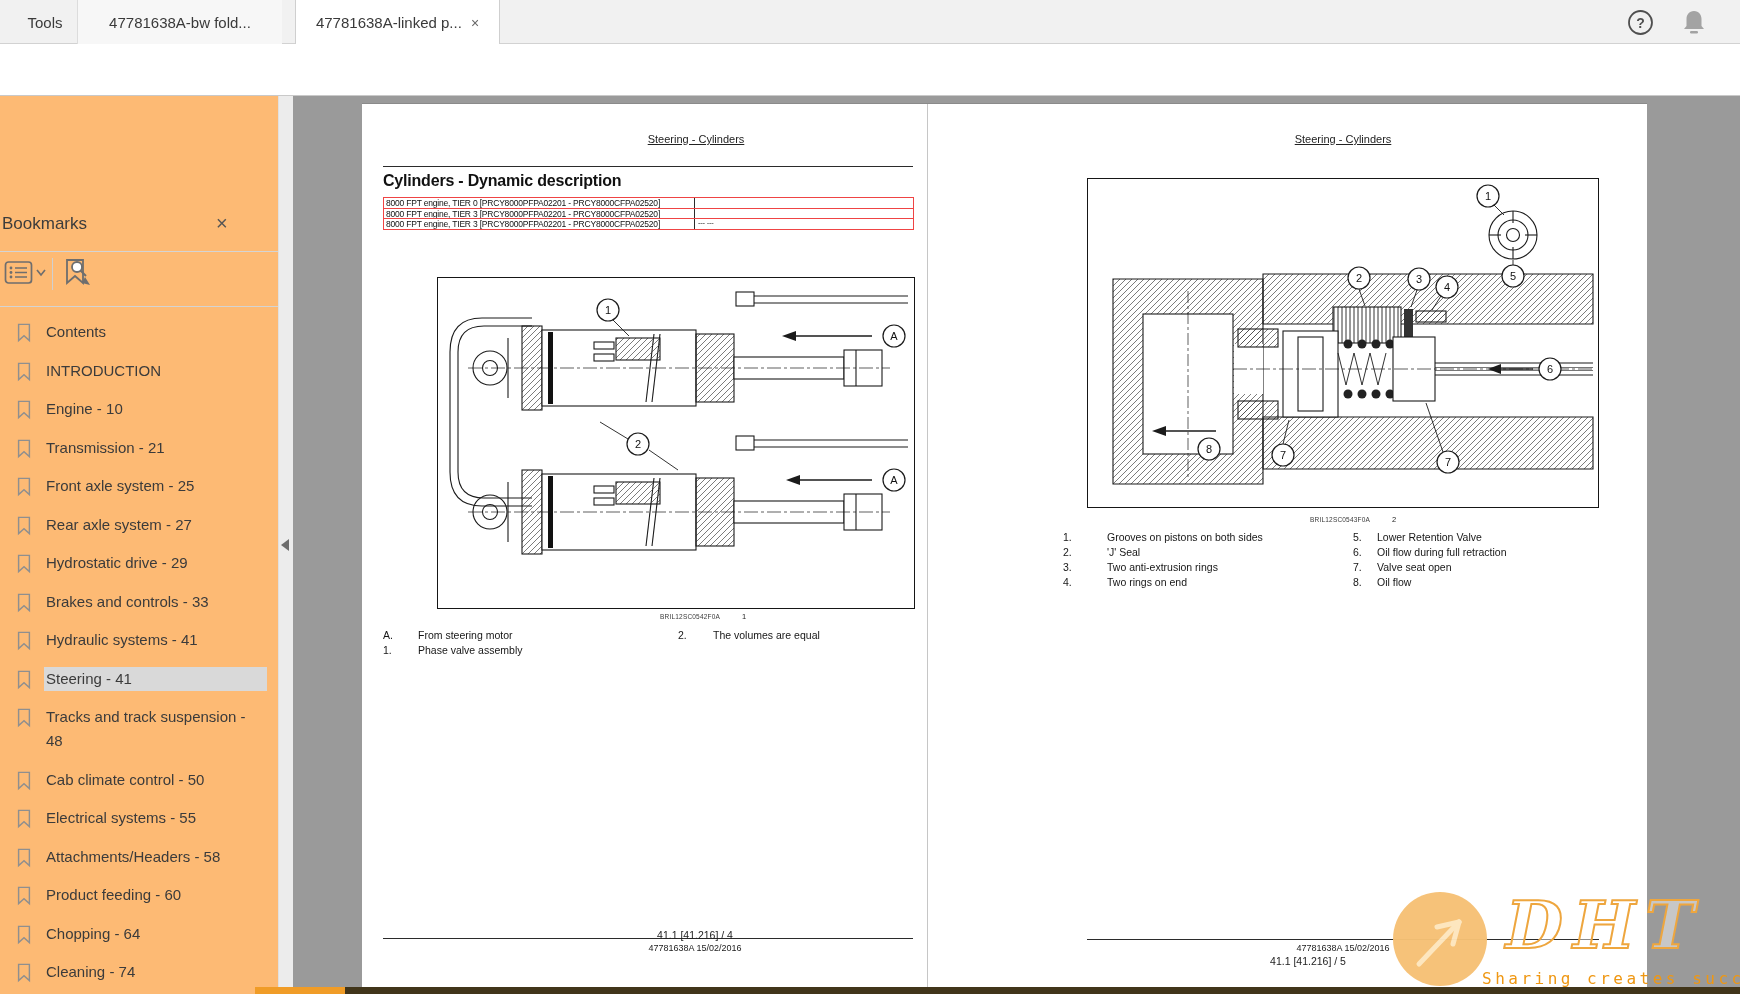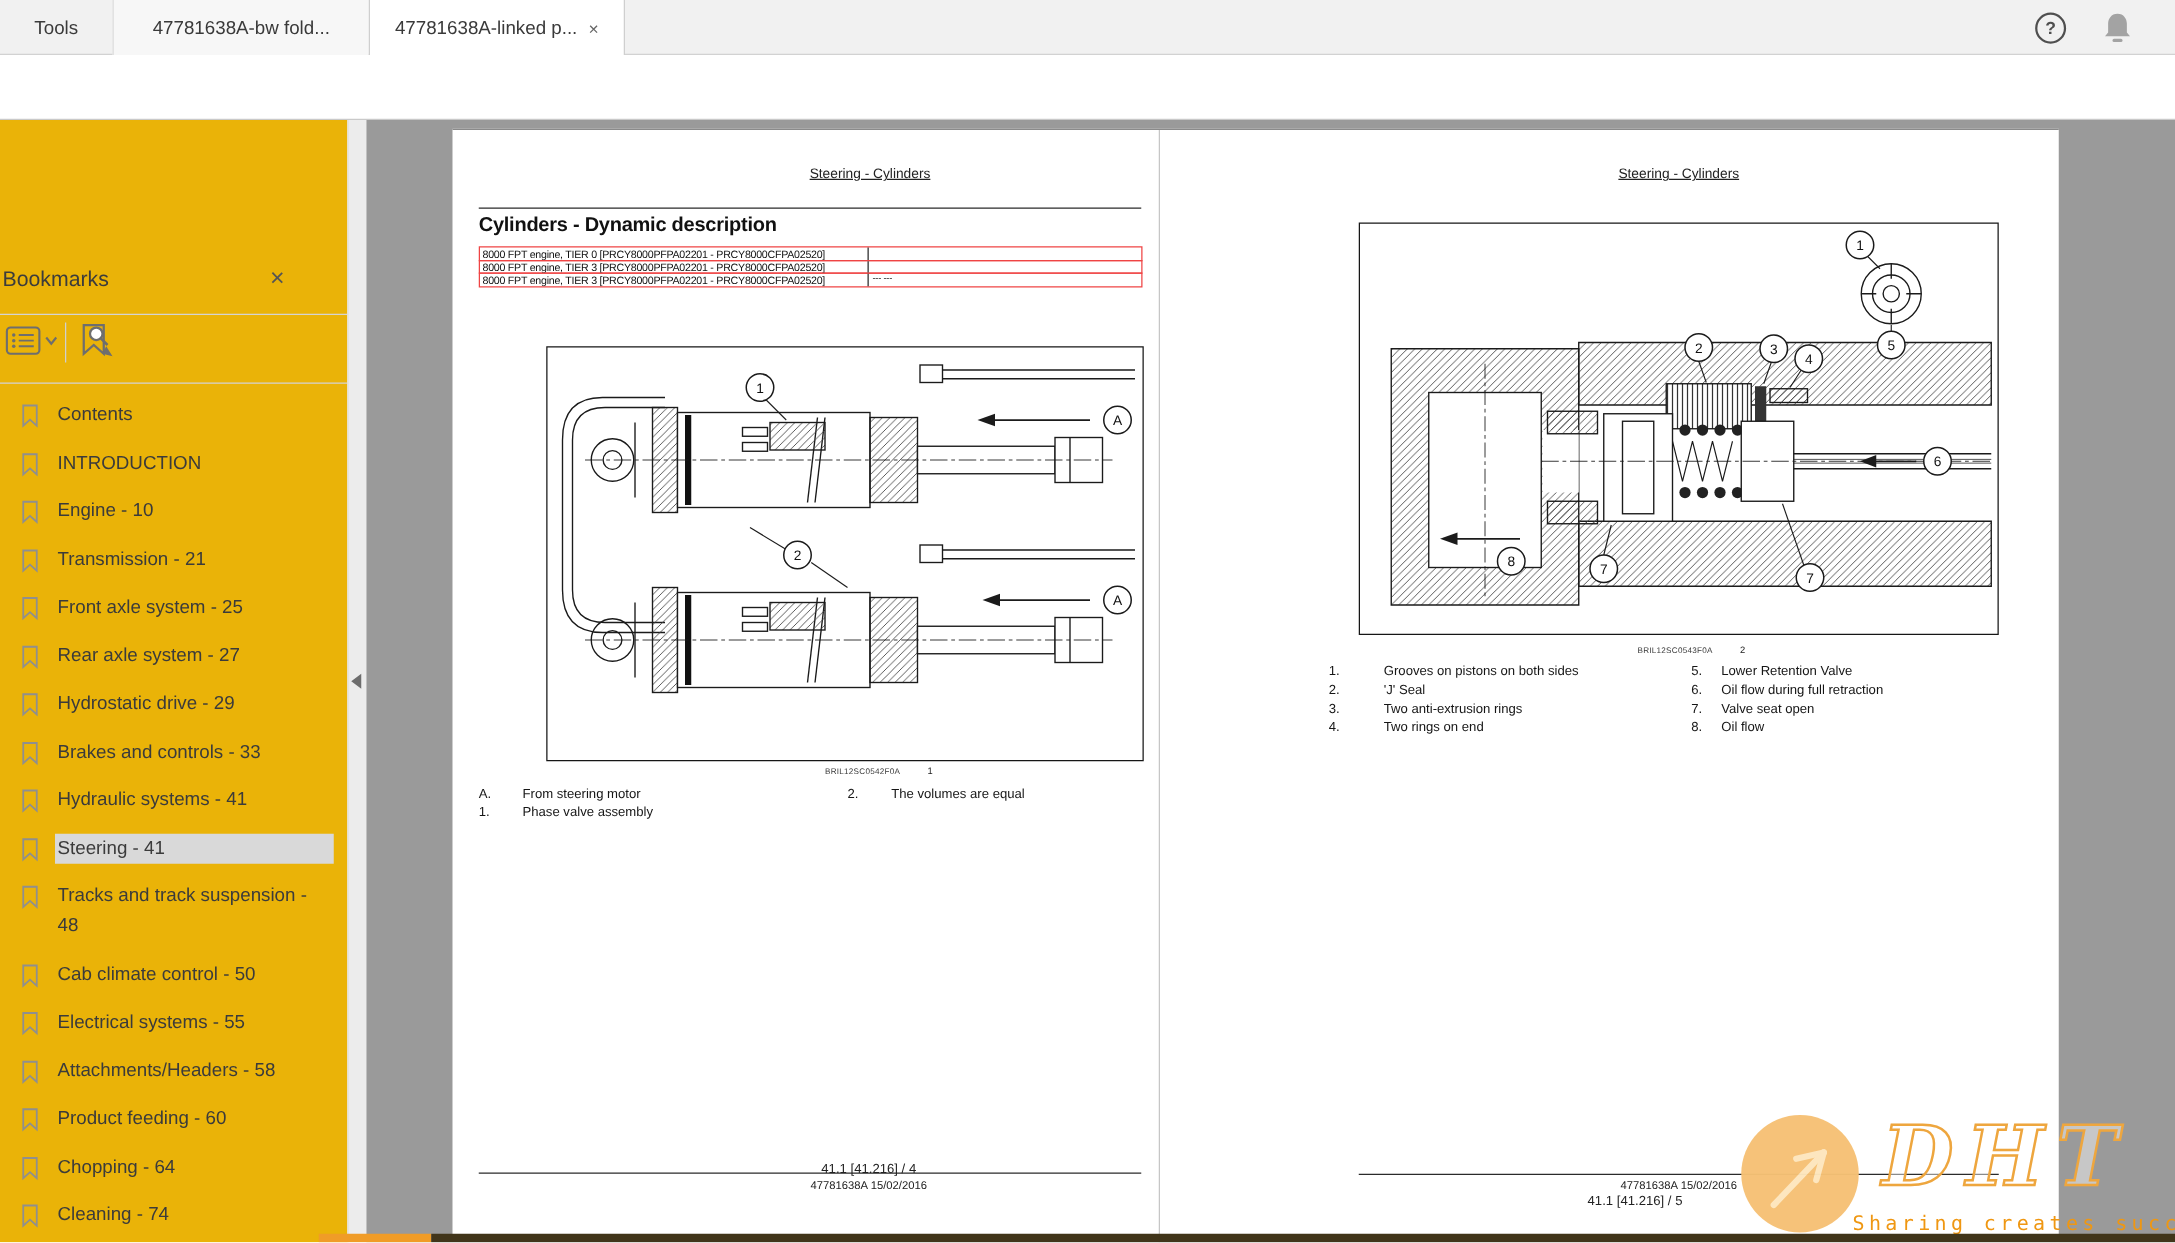--- a/index.html
+++ b/index.html
@@ -15,21 +15,21 @@
   .tab-close{font-size:14px;color:#666;margin-left:9px;cursor:default;}
   
   .toolbar{left:0;top:44px;width:1740px;height:52px;background:#ffffff;border-bottom:1px solid #c9c9c9;box-sizing:border-box;}
   .tbicon{position:absolute;}
   .pageinput{position:absolute;left:788px;top:60px;width:52px;height:24px;border:none;border-bottom:1px solid #9a9a9a;
      text-align:center;font-size:14px;color:#333;background:transparent;font-family:"Liberation Sans",sans-serif;}
   .pagetotal{position:absolute;left:848px;top:62px;font-size:14px;color:#4a4a4a;}
   .sharebtn{position:absolute;left:1709px;top:53px;width:36px;height:36px;border-radius:50%;background:#1373e6;
      display:flex;align-items:center;justify-content:center;}
   
-  .sidebar{left:0;top:96px;width:278px;height:898px;background:#eab308;}
+  .sidebar{left:0;top:96px;width:278px;height:898px;background:#fdba74;}
   .sb-title{position:absolute;left:2px;top:118px;font-size:17px;color:#3c3c3c;}
   .sb-close{position:absolute;left:216px;top:116px;font-size:20px;color:#555;}
   .sb-div{position:absolute;left:0;width:278px;height:1px;background:#d4d4d4;}
   .bm-list{position:absolute;left:0;top:224px;width:278px;}
   .bm-item{display:flex;align-items:flex-start;margin-bottom:14.5px;padding-left:15px;}
   .bm-flag{width:18px;height:21px;margin-right:13px;margin-top:2px;flex:none;}
   .bm-label{font-size:15px;line-height:24px;color:#3b3b3b;width:212px;}
   .bm-item.selected .bm-label{background:#d9d9d9;width:221px;margin-left:-2px;padding-left:2px;}
   
   .splitter{left:278px;top:96px;width:15px;height:898px;background:#ececec;border-left:1px solid #e0e0e0;box-sizing:border-box;}
@@ -67,21 +67,21 @@
 </style>
 </head>
 <body>
 
 <div class="app">
 
   <div class="abs tabbar">
     <div class="tab" style="left:0;width:90px;">
       <span>Tools</span>
     </div>
-    <div class="tab tab-doc1" style="left:90px;width:205px;">
+    <div class="tab tab-doc1" style="left:77px;width:205px;">
       <span>47781638A-bw fold...</span>
     </div>
     <div class="tab tab-active" style="left:295px;width:205px;">
       <span>47781638A-linked p...</span>
       <span class="tab-close">×</span>
     </div>
 
     <div class="abs" style="left:1627px;top:9px;">
       <svg width="27" height="27" viewBox="0 0 27 27">
         <circle cx="13.5" cy="13.5" r="11.5" fill="none" stroke="#4f4f4f" stroke-width="1.8"></circle>

